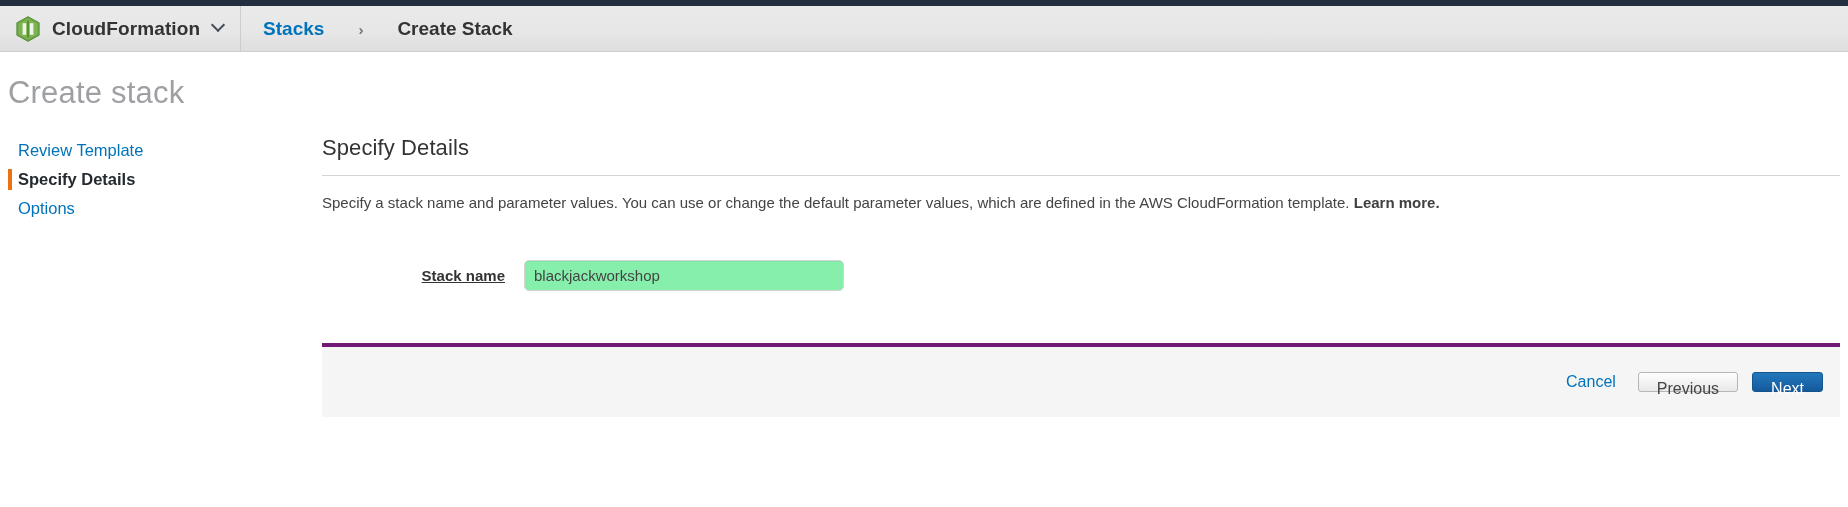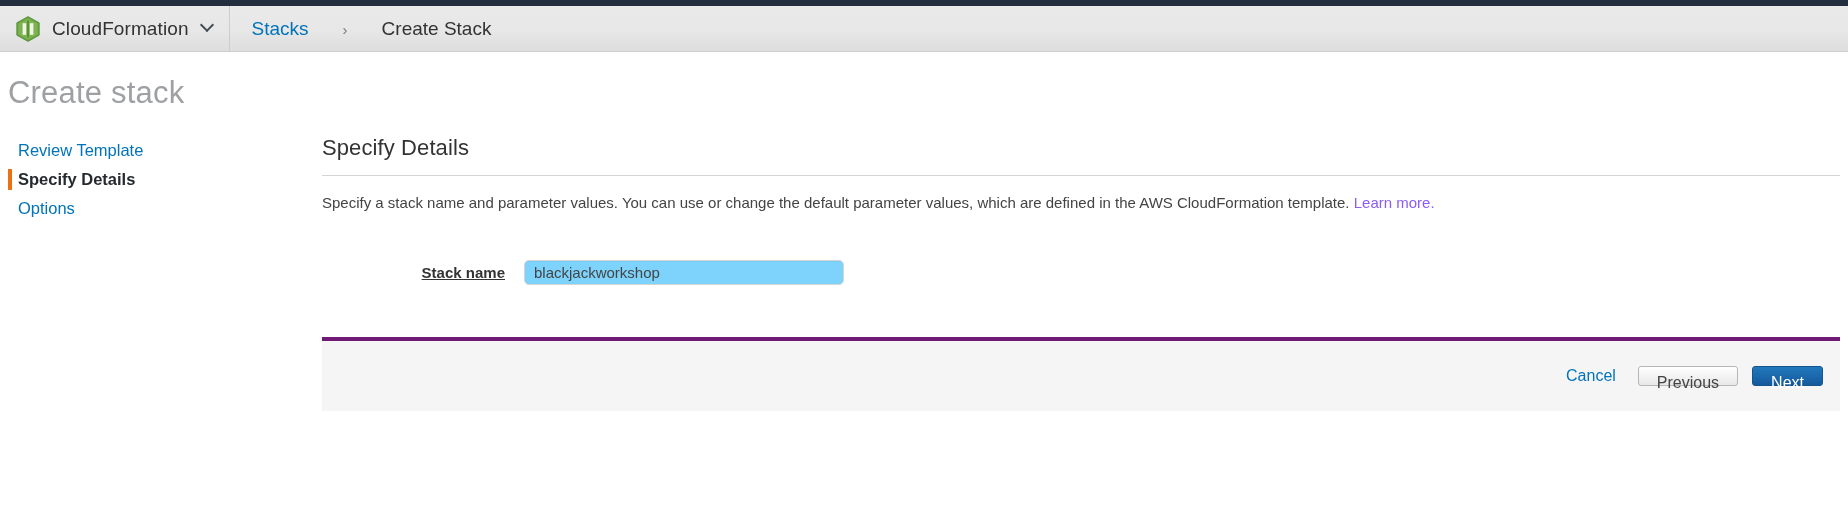--- a/index.html
+++ b/index.html
@@ -20,20 +20,21 @@
   }
 
   
   .navbar {
     height: 46px;
     background: linear-gradient(to bottom, #eaeaea 0%, #e7e7e7 55%, #dedede 100%);
     border-bottom: 1px solid #cfcfcf;
     display: flex;
     align-items: flex-end;
     position: relative;
+    font-weight: bold;
   }
   .nav-service {
     display: flex;
     align-items: center;
     padding: 0 14px 0 16px;
     border-right: 1px solid #cdcdcd;
     height: 100%;
     cursor: pointer;
   }
   .cfn-icon {
@@ -153,23 +154,24 @@
     background: #d5d5d5;
     width: 100%;
   }
   .section-desc {
     font-size: 15px;
     color: #444444;
     margin-top: 17px;
     line-height: 20px;
   }
   .inline-link {
-    color: #8b5cf6;
+    color: #404040;
     text-decoration: none;
     cursor: pointer;
+    font-weight: bold;
   }
 
   
   .form-row {
     display: flex;
     align-items: center;
     margin-top: 47px;
     margin-bottom: 52px;
   }
   .form-label {
@@ -177,24 +179,24 @@
     flex: 0 0 202px;
     text-align: right;
     padding-right: 19px;
     font-size: 15px;
     font-weight: bold;
     color: #333333;
     text-decoration: underline;
   }
   .text-input {
     width: 320px;
-    height: 25px;
+    height: 31px;
     border: 1px solid #d5d5d5;
     border-radius: 5px;
-    background: #7dd3fc;
+    background: #86efac;
     font-size: 15px;
     color: #444444;
     padding: 0 9px;
     font-family: "Liberation Sans", sans-serif;
     outline: none;
     box-shadow: inset 0 1px 1px rgba(0,0,0,.035);
   }
 
   
   .footer-bar {

